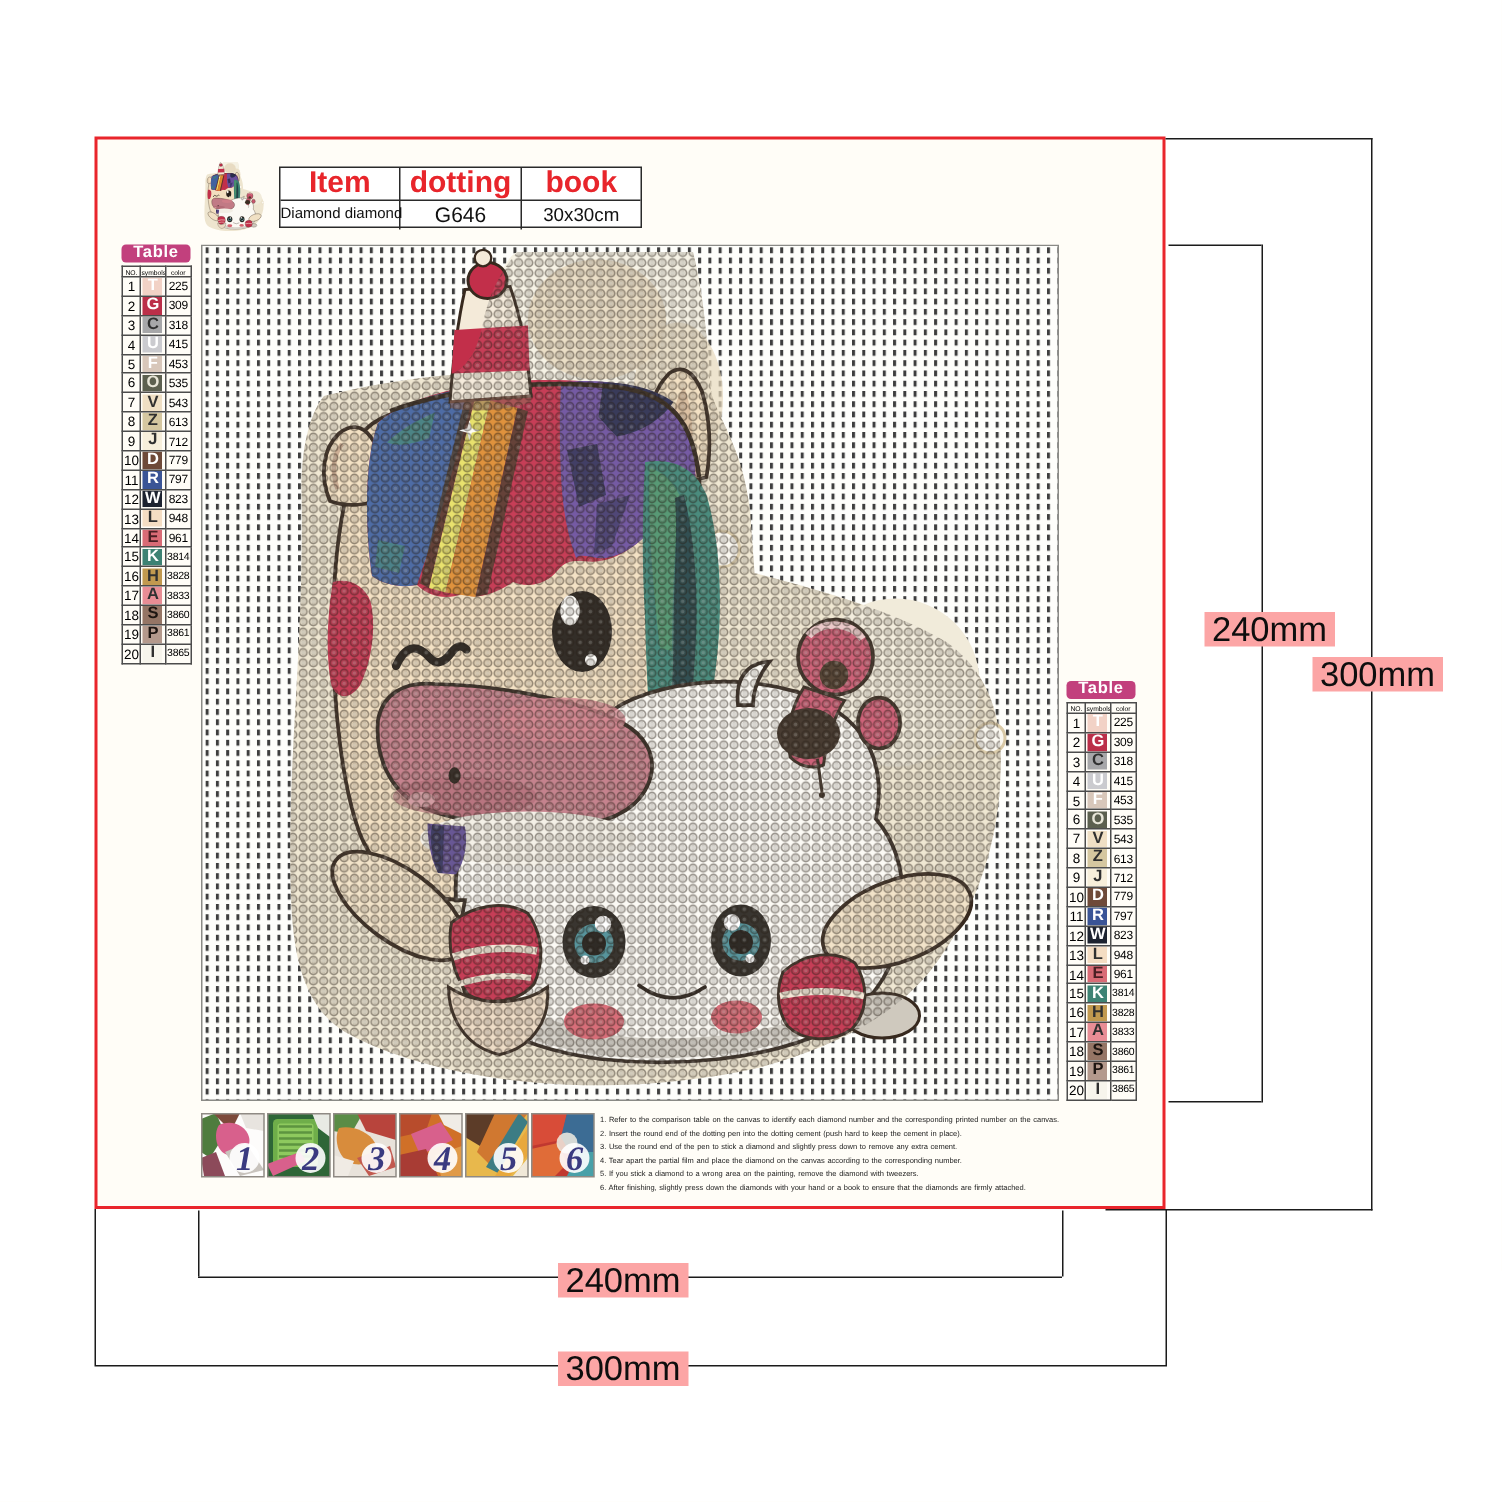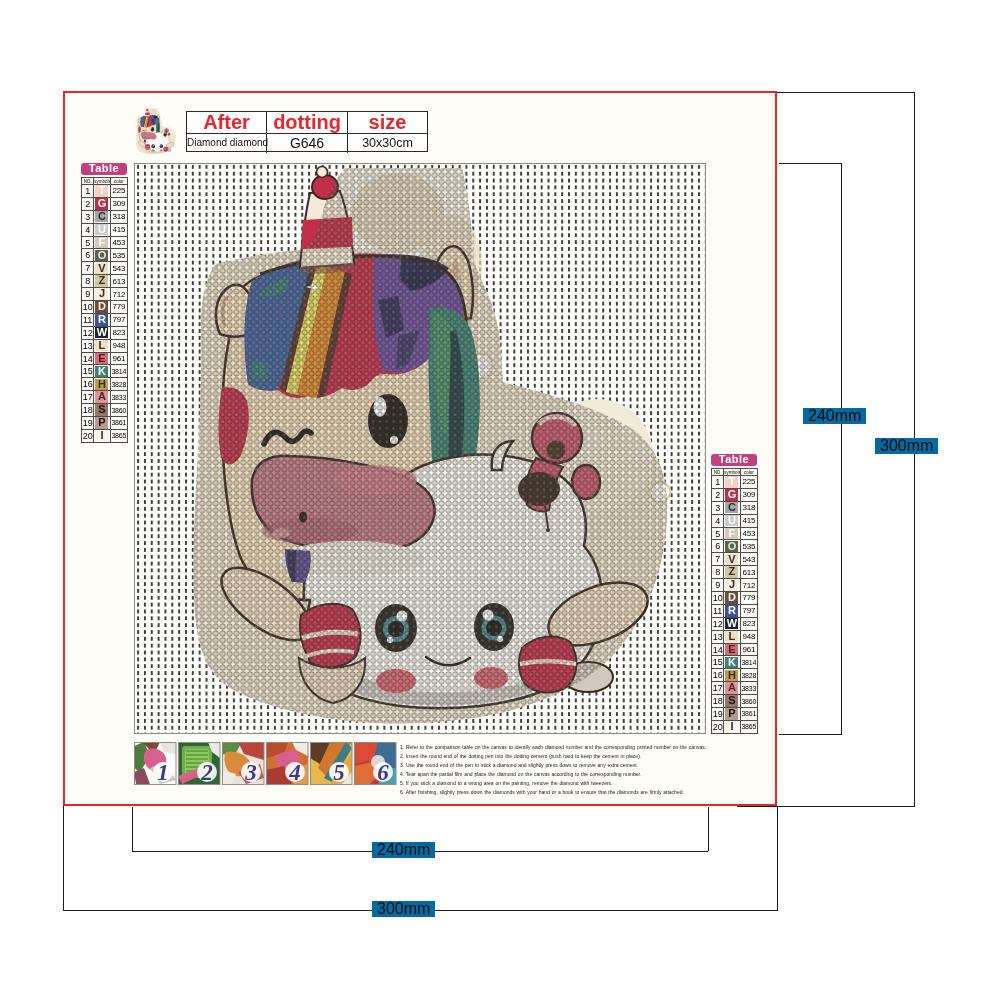--- a/index.html
+++ b/index.html
@@ -1,21 +1,21 @@
 <!DOCTYPE html>
 <html><head>
 <meta charset="utf-8">
 <style>
 *{margin:0;padding:0;box-sizing:border-box}
 html,body{width:1001px;height:1001px}
 body{position:relative;background:#fff;font-family:"Liberation Sans",sans-serif;overflow:hidden}
 .a{position:absolute}
 .hl{position:absolute;background:#1b1b1b;height:1px}
 .vl{position:absolute;background:#1b1b1b;width:1px}
-.dim{position:absolute;font-size:16px;color:#0e0e0e;background:#0369a1;line-height:1;padding:0 5px;white-space:nowrap}
+.dim{position:absolute;font-size:23px;color:#0e0e0e;background:#fca5a5;line-height:1;padding:0 5px;white-space:nowrap}
 .leg{border-collapse:collapse;table-layout:fixed}
 .leg td{border:1px solid #4c4c4c;text-align:center;padding:0;overflow:hidden}
 .sym{display:block;margin:0 auto;width:13px;font-weight:bold;font-size:11px;line-height:11.5px}
 .itm{position:absolute;color:#e8252b;font-weight:bold;font-size:20px;text-align:center;line-height:21px;height:21px;top:0}
 .itv{position:absolute;font-size:11.5px;color:#111;text-align:center;line-height:18px;height:18px;top:22px;white-space:nowrap}
 </style>
 </head>
 <body>
 
 <div class="a" style="left:0;top:0;width:1001px;height:1001px;background:#ffffff"></div>
@@ -194,23 +194,23 @@
 </svg>
 
 <svg class="a" style="left:136px;top:108px" width="40" height="47" viewBox="190 163 480 572" preserveAspectRatio="none">
     <use href="#art"></use>
   </svg>
 
 <div class="a" style="left:186px;top:111px;width:242px;height:41px;border:1px solid #2a2a2a;background:#fff">
   <div class="a" style="left:79px;top:0;width:1px;height:41px;background:#2a2a2a"></div>
   <div class="a" style="left:160px;top:0;width:1px;height:41px;background:#2a2a2a"></div>
   <div class="a" style="left:0;top:21px;width:240px;height:1px;background:#2a2a2a"></div>
-  <div class="itm" style="left:0;width:79px">After</div>
+  <div class="itm" style="left:0;width:79px">Item</div>
   <div class="itm" style="left:80px;width:80px">dotting</div>
-  <div class="itm" style="left:161px;width:79px">size</div>
+  <div class="itm" style="left:161px;width:79px">book</div>
   <div class="itv" style="left:0;width:79px;font-size:10px">Diamond diamond</div>
   <div class="itv" style="left:80px;width:80px;font-size:14px">G646</div>
   <div class="itv" style="left:161px;width:79px;font-size:12.5px">30x30cm</div>
 </div>
 
 <div class="a" style="left:81px;top:163px;width:46px;height:12px;background:#c2407d;border-radius:3px;color:#fff;font-weight:bold;font-size:11px;line-height:11px;text-align:center;letter-spacing:0.5px">Table</div>
 
 <table class="leg a" style="left:81px;top:177px;width:47px">
 <tbody>
       <tr style="height:7px">

